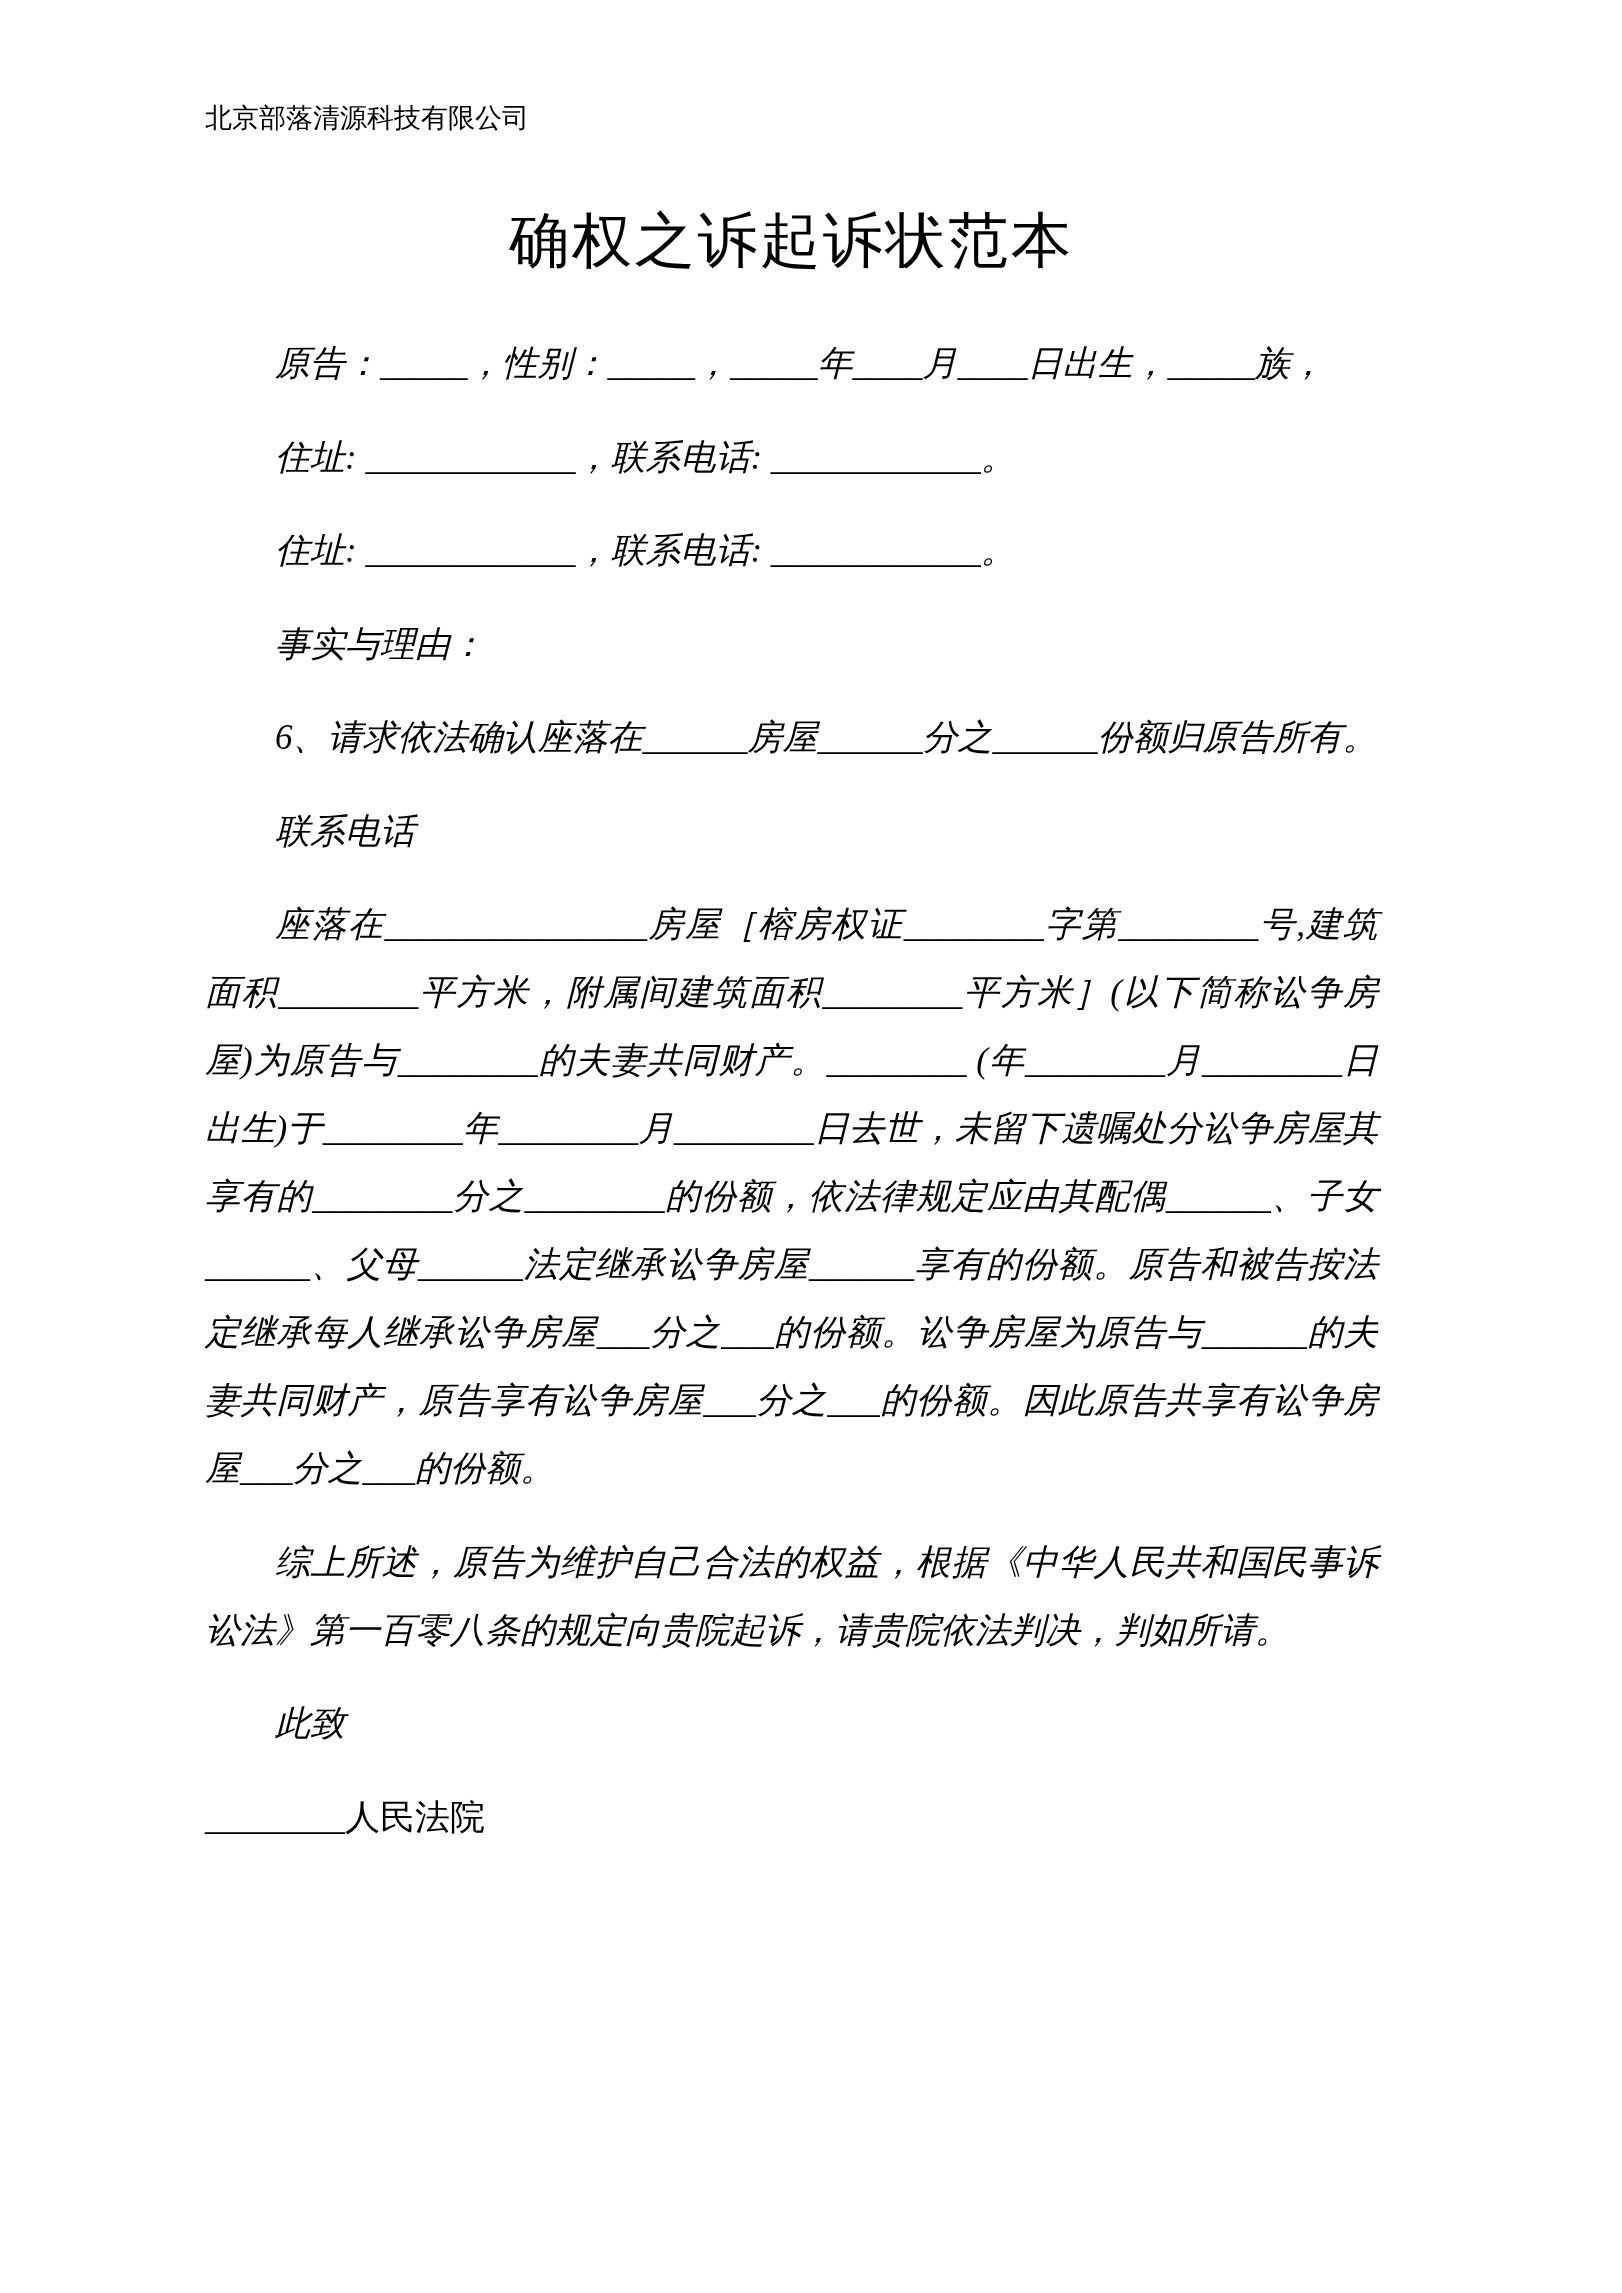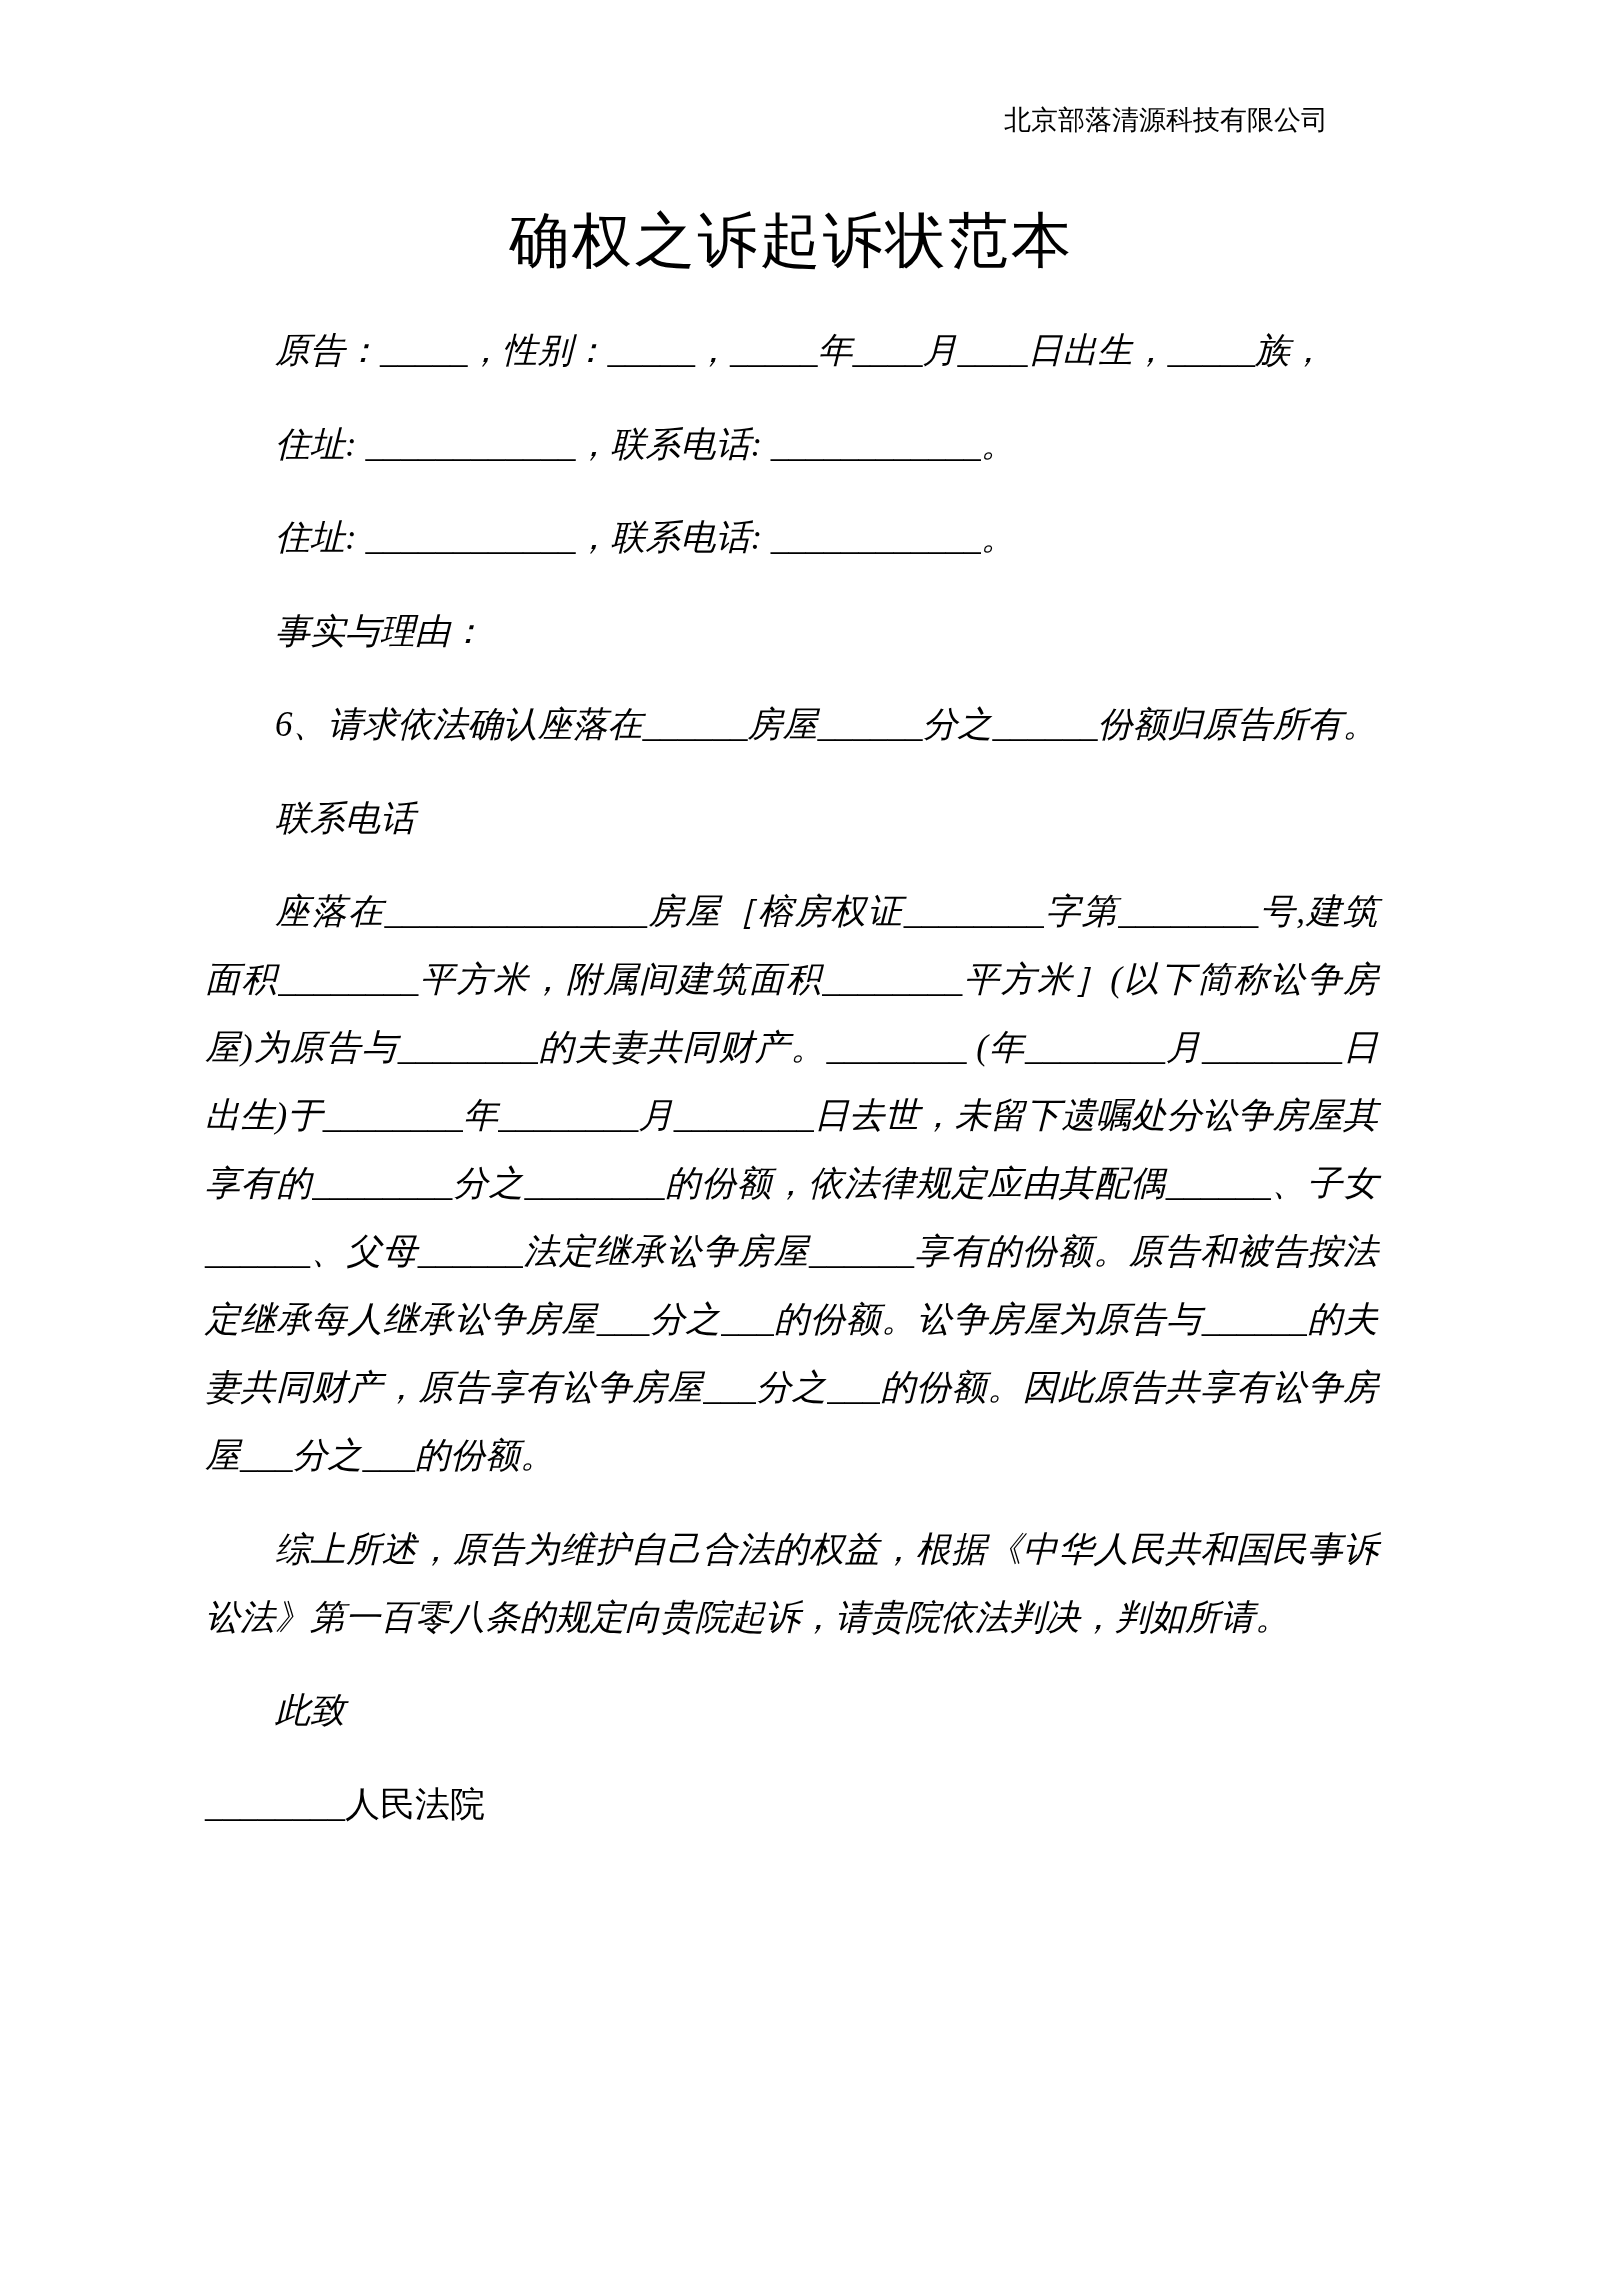--- a/index.html
+++ b/index.html
@@ -13,30 +13,29 @@
     height: 2294px;
     margin: 0 auto;
     background: #ffffff;
     box-sizing: border-box;
     padding: 102px 245px 55px 205px;
     color: #000000;
     font-family: "Liberation Serif", "DejaVu Serif", serif;
     font-size: 35px;
   }
   .company-header {
-    font-family: Liberation Serif, serif;
+    font-family: Liberation Mono, monospace;
     font-size: 27px;
     line-height: 36px;
-    text-align: right;
     padding-right: 50px;
     color: #000000;
   }
   .doc-title {
     margin-top: 73px;
-    margin-bottom: 46px;
+    margin-bottom: 59px;
     font-size: 60px;
     line-height: 1;
     text-align: center;
     letter-spacing: 2.7px;
     font-weight: normal;
     color: #000000;
   }
   .doc-body p {
     margin: 0 0 25.5px 0;
     line-height: 68px;

